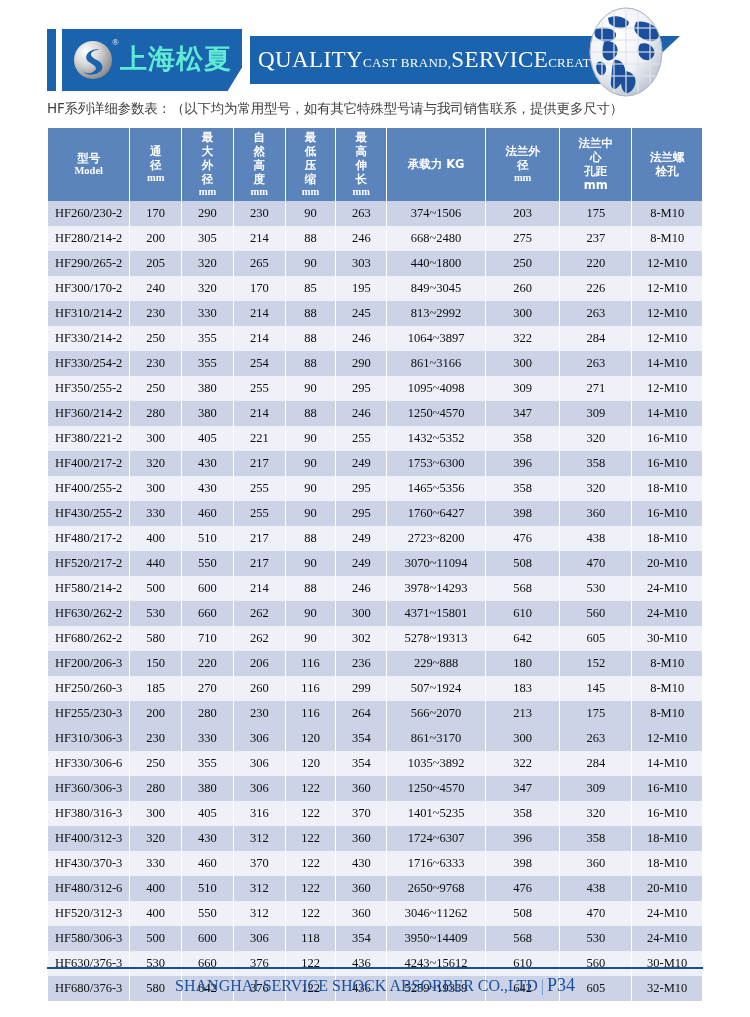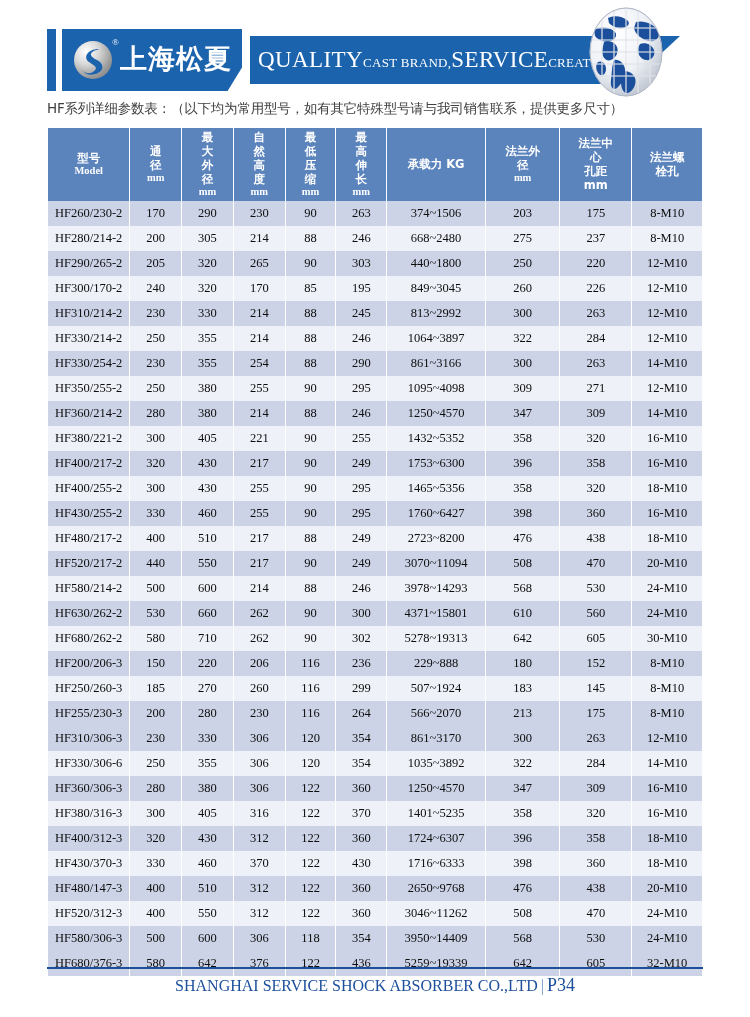--- a/index.html
+++ b/index.html
@@ -51,21 +51,21 @@
   .logo-reg {
     position: absolute;
     left: 50px; top: 8px;
     color: #ffffff;
     font-size: 9px;
     font-family: "Liberation Serif", serif;
   }
   .logo-text {
     position: absolute;
     left: 58px; top: 12px;
-    color: #ffffff;
+    color: #5eead4;
     font-size: 27px;
     font-weight: bold;
     letter-spacing: 1px;
     font-family: "DejaVu Sans", "Liberation Sans", sans-serif;
     white-space: nowrap;
   }
   .tagline-block {
     position: absolute;
     left: 250px; top: 36px;
     width: 430px; height: 48px;
@@ -611,21 +611,21 @@
           <td class="c-maxod">460</td>
           <td class="c-freeh">370</td>
           <td class="c-minc">122</td>
           <td class="c-maxe">430</td>
           <td class="c-load">1716~6333</td>
           <td class="c-flod">398</td>
           <td class="c-flpcd">360</td>
           <td class="c-bolt">18-M10</td>
         </tr>
         <tr class="r-dark">
-          <td class="c-model">HF480/147-3</td>
+          <td class="c-model">HF480/312-6</td>
           <td class="c-bore">400</td>
           <td class="c-maxod">510</td>
           <td class="c-freeh">312</td>
           <td class="c-minc">122</td>
           <td class="c-maxe">360</td>
           <td class="c-load">2650~9768</td>
           <td class="c-flod">476</td>
           <td class="c-flpcd">438</td>
           <td class="c-bolt">20-M10</td>
         </tr>
@@ -646,20 +646,32 @@
           <td class="c-bore">500</td>
           <td class="c-maxod">600</td>
           <td class="c-freeh">306</td>
           <td class="c-minc">118</td>
           <td class="c-maxe">354</td>
           <td class="c-load">3950~14409</td>
           <td class="c-flod">568</td>
           <td class="c-flpcd">530</td>
           <td class="c-bolt">24-M10</td>
         </tr>
+        <tr class="r-light">
+          <td class="c-model">HF630/376-3</td>
+          <td class="c-bore">530</td>
+          <td class="c-maxod">660</td>
+          <td class="c-freeh">376</td>
+          <td class="c-minc">122</td>
+          <td class="c-maxe">436</td>
+          <td class="c-load">4243~15612</td>
+          <td class="c-flod">610</td>
+          <td class="c-flpcd">560</td>
+          <td class="c-bolt">30-M10</td>
+        </tr>
         <tr class="r-dark">
           <td class="c-model">HF680/376-3</td>
           <td class="c-bore">580</td>
           <td class="c-maxod">642</td>
           <td class="c-freeh">376</td>
           <td class="c-minc">122</td>
           <td class="c-maxe">436</td>
           <td class="c-load">5259~19339</td>
           <td class="c-flod">642</td>
           <td class="c-flpcd">605</td>

